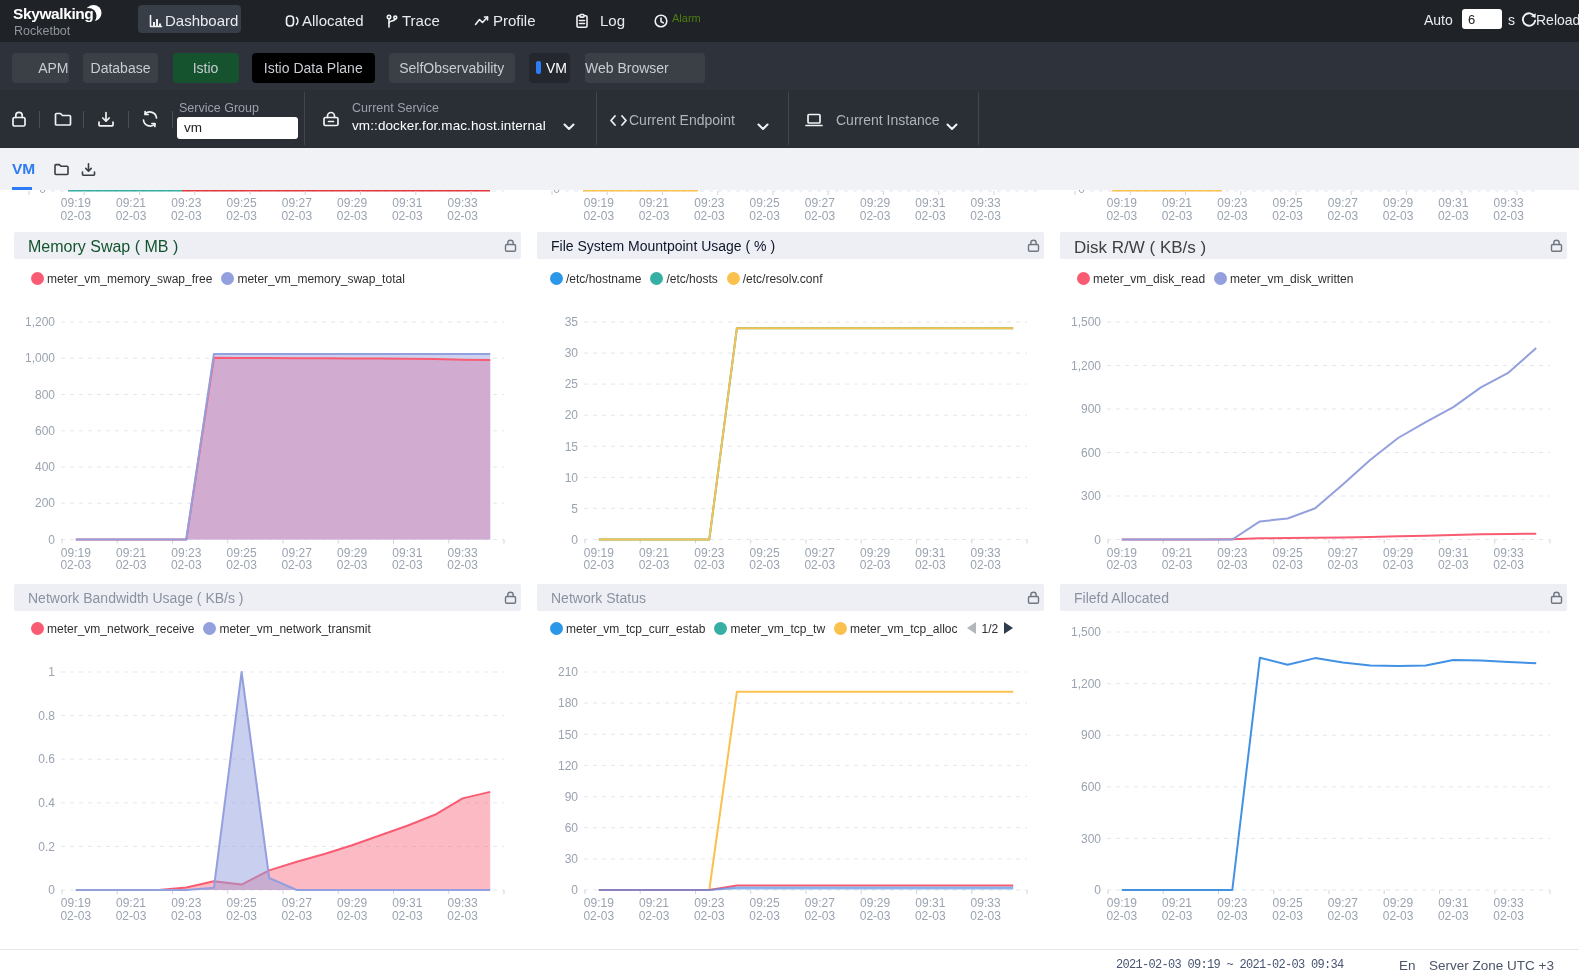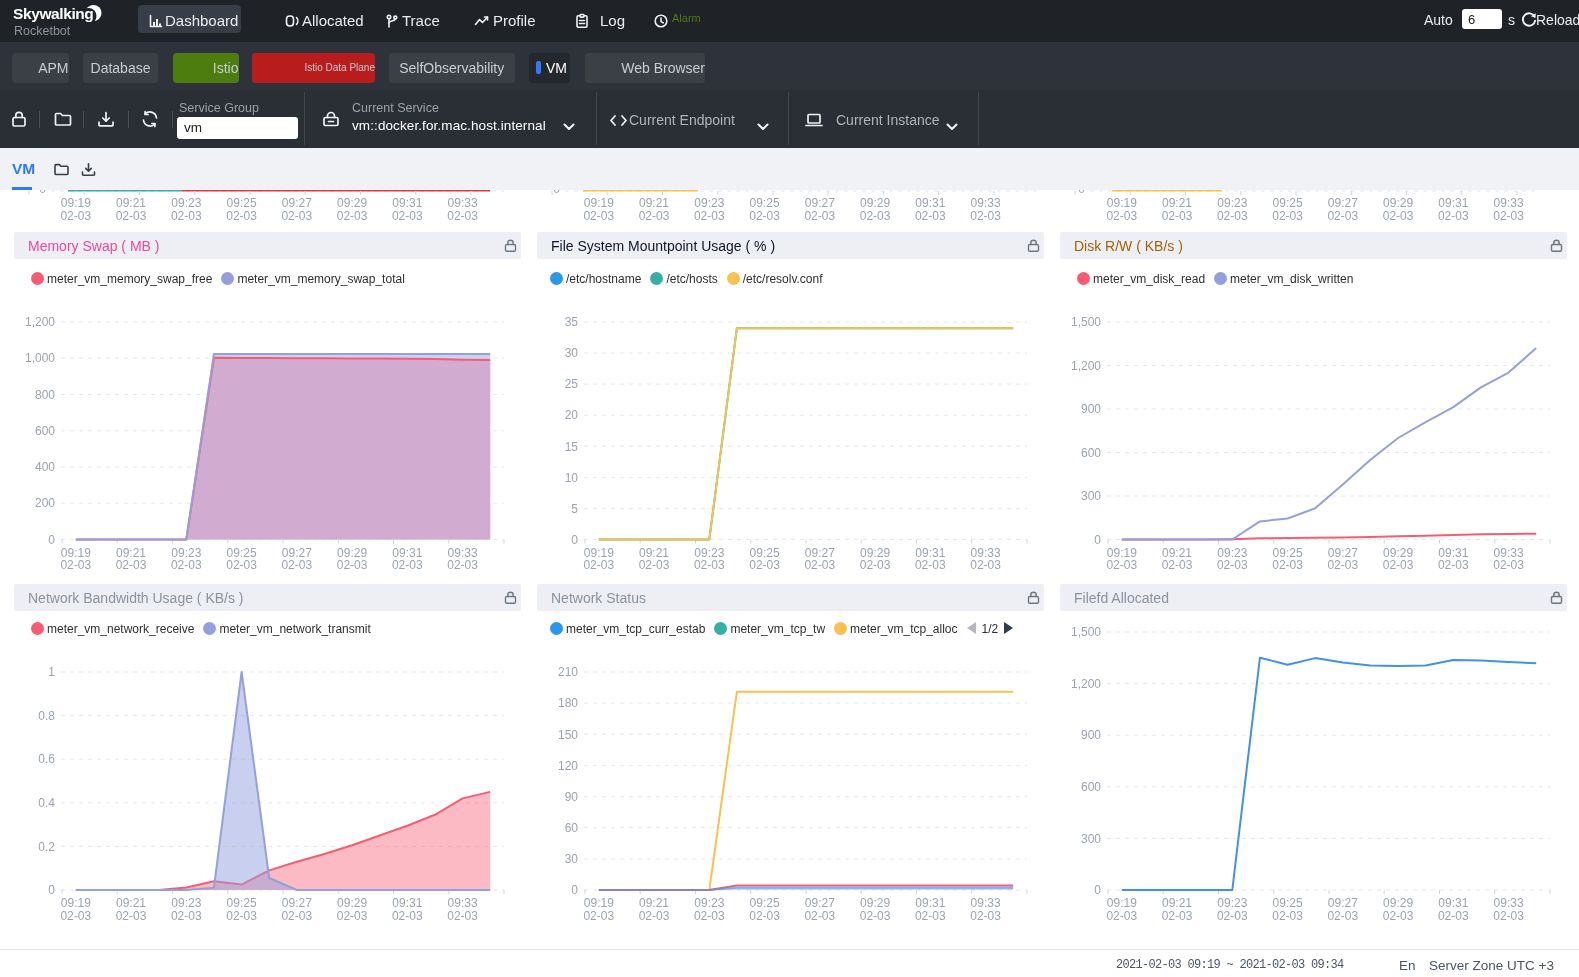--- a/index.html
+++ b/index.html
@@ -53,24 +53,24 @@
 <div style="position:absolute;left:1468px;top:12px;font-size:13px;color:#222">6</div>
 <div style="position:absolute;left:1508px;top:12px;font-size:14px;color:#e9ebee">s</div>
 <div style="position:absolute;left:1520px;top:11px"><svg width="17" height="17" viewBox="0 0 17 17" fill="none" stroke="#f0f1f3" stroke-width="1.9" stroke-linecap="round" stroke-linejoin="round">
       <path d="M14.6,5.6 A6.2,6.2 0 1 0 15.2,9.6"></path>
       <path d="M15.9,2.2 L15.2,6.8 L10.9,5.2 Z" fill="#f0f1f3" stroke="none"></path>
     </svg></div>
 <div style="position:absolute;left:1536px;top:12px;font-size:14px;color:#e9ebee">Reload</div>
 <div style="position:absolute;left:0;top:42px;width:1579px;height:48px;background:#2e333b"></div>
 <div style="position:absolute;left:11.5px;top:53px;width:57px;height:30px;background:#3a4046;border-radius:4px;color:#c8ccd3;font-size:14px;line-height:30px;text-align:right">APM</div>
 <div style="position:absolute;left:83px;top:53px;width:75px;height:30px;background:#3a4046;border-radius:4px;color:#c8ccd3;font-size:14px;line-height:30px;text-align:center">Database</div>
-<div style="position:absolute;left:172.5px;top:53px;width:66px;height:30px;background:#4d7c0f;border-radius:4px;color:#c8ccd3;font-size:14px;line-height:30px;text-align:right">Istio</div>
-<div style="position:absolute;left:251.5px;top:53px;width:123.5px;height:30px;background:#b91c1c;border-radius:4px;color:#c8ccd3;font-size:10px;line-height:30px;text-align:right">Istio Data Plane</div>
+<div style="position:absolute;left:172.5px;top:53px;width:66px;height:30px;background:#14532d;border-radius:4px;color:#c8ccd3;font-size:14px;line-height:30px;text-align:center">Istio</div>
+<div style="position:absolute;left:251.5px;top:53px;width:123.5px;height:30px;background:#000000;border-radius:4px;color:#c8ccd3;font-size:14px;line-height:30px;text-align:center">Istio Data Plane</div>
 <div style="position:absolute;left:388.5px;top:53px;width:126.5px;height:30px;background:#3a4046;border-radius:4px;color:#c8ccd3;font-size:14px;line-height:30px;text-align:center">SelfObservability</div>
-<div style="position:absolute;left:585px;top:53px;width:120px;height:30px;background:#3a4046;border-radius:4px;color:#c8ccd3;font-size:14px;line-height:30px;text-align:right">Web Browser</div>
+<div style="position:absolute;left:585px;top:53px;width:120px;height:30px;background:#3a4046;border-radius:4px;color:#c8ccd3;font-size:14px;line-height:30px;text-align:left">Web Browser</div>
 <div style="position:absolute;left:528.5px;top:53px;width:41.5px;height:30px;background:#24282e;border-radius:4px"></div>
 <div style="position:absolute;left:536px;top:61px;width:5px;height:13px;background:#2d7cf6;border-radius:2px"></div>
 <div style="position:absolute;left:546px;top:53px;width:25px;height:30px;color:#fff;font-size:14px;line-height:30px">VM</div>
 <div style="position:absolute;left:0;top:90px;width:1579px;height:58px;background:#2a2f36"></div>
 <div style="position:absolute;left:9px;top:109px"><svg width="20" height="20" viewBox="0 0 20 20" fill="none" stroke="#f0f1f3" stroke-width="1.7" stroke-linecap="round" stroke-linejoin="round">
       <rect x="4" y="8.5" width="12" height="8.5" rx="1.6"></rect>
       <path d="M6.8,8.5 V6.5 a3.2,3.2 0 0 1 6.4,0 V8.5"></path>
     </svg></div>
 <div style="position:absolute;left:53px;top:109px"><svg width="20" height="20" viewBox="0 0 20 20" fill="none" stroke="#f0f1f3" stroke-width="1.7" stroke-linecap="round" stroke-linejoin="round">
       <path d="M2.5,5.5 a1,1 0 0 1 1,-1 H7.5 L9.5,6.5 H16.5 a1,1 0 0 1 1,1 V15 a1,1 0 0 1 -1,1 H3.5 a1,1 0 0 1 -1,-1 Z"></path>
@@ -221,21 +221,21 @@
       <text x="282.8" y="29.7" text-anchor="middle" font-size="12" fill="#9aa3b0">02-03</text>
       <text x="338.1" y="17.2" text-anchor="middle" font-size="12" fill="#9aa3b0">09:29</text>
       <text x="338.1" y="29.7" text-anchor="middle" font-size="12" fill="#9aa3b0">02-03</text>
       <text x="393.3" y="17.2" text-anchor="middle" font-size="12" fill="#9aa3b0">09:31</text>
       <text x="393.3" y="29.7" text-anchor="middle" font-size="12" fill="#9aa3b0">02-03</text>
       <text x="448.6" y="17.2" text-anchor="middle" font-size="12" fill="#9aa3b0">09:33</text>
       <text x="448.6" y="29.7" text-anchor="middle" font-size="12" fill="#9aa3b0">02-03</text>
     </svg>
   </div>
 <div style="position:absolute;left:14px;top:232px;width:507px;height:27px;background:#edeff5;border-radius:2px"></div>
-<div style="position:absolute;left:28px;top:238px;font-size:14px;color:#ec4899">Memory Swap ( MB )</div>
+<div style="position:absolute;left:28px;top:238px;font-size:16px;color:#14532d">Memory Swap ( MB )</div>
 <svg style="position:absolute;left:503px;top:238px" width="15" height="15" viewBox="0 0 15 15" fill="none" stroke="#6f7682" stroke-width="1.4" stroke-linecap="round">
     <rect x="2.5" y="6.5" width="10" height="6.8" rx="1.2"></rect>
     <path d="M4.8,6.5 V5 a2.7,2.7 0 0 1 5.4,0 V6.5"></path>
   </svg>
 <div class="leg" style="left:31px;top:272px"><span class="item"><span class="dot" style="background:#f95c72"></span>meter_vm_memory_swap_free</span><span class="item"><span class="dot" style="background:#93a0dd"></span>meter_vm_memory_swap_total</span></div>
 <svg style="position:absolute;left:14px;top:259px" width="507" height="318" viewBox="0 0 507 318" font-family="Liberation Sans, sans-serif">
     <line x1="47" y1="63.0" x2="490" y2="63.0" stroke="#e4e7ed" stroke-width="1" stroke-dasharray="4 5"></line>
     <line x1="47" y1="99.2" x2="490" y2="99.2" stroke="#e4e7ed" stroke-width="1" stroke-dasharray="4 5"></line>
     <line x1="47" y1="135.5" x2="490" y2="135.5" stroke="#e4e7ed" stroke-width="1" stroke-dasharray="4 5"></line>
     <line x1="47" y1="171.8" x2="490" y2="171.8" stroke="#e4e7ed" stroke-width="1" stroke-dasharray="4 5"></line>
@@ -325,21 +325,21 @@
     <text x="338.1" y="297.7" text-anchor="middle" font-size="12" fill="#9aa3b0">09:29</text>
     <text x="338.1" y="309.7" text-anchor="middle" font-size="12" fill="#9aa3b0">02-03</text>
     <text x="393.3" y="297.7" text-anchor="middle" font-size="12" fill="#9aa3b0">09:31</text>
     <text x="393.3" y="309.7" text-anchor="middle" font-size="12" fill="#9aa3b0">02-03</text>
     <text x="448.6" y="297.7" text-anchor="middle" font-size="12" fill="#9aa3b0">09:33</text>
     <text x="448.6" y="309.7" text-anchor="middle" font-size="12" fill="#9aa3b0">02-03</text>
     <path d="M61.8,280.5 L89.4,280.5 L117.0,280.5 L144.7,280.5 L172.3,280.5 L199.9,69.2 L227.6,69.2 L255.2,69.2 L282.8,69.2 L310.4,69.2 L338.1,69.2 L365.7,69.2 L393.3,69.2 L420.9,69.2 L448.6,69.2 L476.2,69.2" fill="none" stroke="#36b0a4" stroke-width="2" stroke-linejoin="round"></path>
     <path d="M61.8,280.5 L89.4,280.5 L117.0,280.5 L144.7,280.5 L172.3,280.5 L199.9,69.2 L227.6,69.2 L255.2,69.2 L282.8,69.2 L310.4,69.2 L338.1,69.2 L365.7,69.2 L393.3,69.2 L420.9,69.2 L448.6,69.2 L476.2,69.2" fill="none" stroke="#fbc14e" stroke-width="1.9" stroke-linejoin="round"></path>
   </svg>
 <div style="position:absolute;left:1060px;top:232px;width:507px;height:27px;background:#edeff5;border-radius:2px"></div>
-<div style="position:absolute;left:1074px;top:238px;font-size:14px;color:#a16207">Disk R/W ( KB/s )</div>
+<div style="position:absolute;left:1074px;top:238px;font-size:17px;color:#404040">Disk R/W ( KB/s )</div>
 <svg style="position:absolute;left:1549px;top:238px" width="15" height="15" viewBox="0 0 15 15" fill="none" stroke="#6f7682" stroke-width="1.4" stroke-linecap="round">
     <rect x="2.5" y="6.5" width="10" height="6.8" rx="1.2"></rect>
     <path d="M4.8,6.5 V5 a2.7,2.7 0 0 1 5.4,0 V6.5"></path>
   </svg>
 <div class="leg" style="left:1077px;top:272px"><span class="item"><span class="dot" style="background:#f95c72"></span>meter_vm_disk_read</span><span class="item"><span class="dot" style="background:#93a0dd"></span>meter_vm_disk_written</span></div>
 <svg style="position:absolute;left:1060px;top:259px" width="507" height="318" viewBox="0 0 507 318" font-family="Liberation Sans, sans-serif">
     <line x1="47" y1="63.0" x2="490" y2="63.0" stroke="#e4e7ed" stroke-width="1" stroke-dasharray="4 5"></line>
     <line x1="47" y1="106.5" x2="490" y2="106.5" stroke="#e4e7ed" stroke-width="1" stroke-dasharray="4 5"></line>
     <line x1="47" y1="150.0" x2="490" y2="150.0" stroke="#e4e7ed" stroke-width="1" stroke-dasharray="4 5"></line>
     <line x1="47" y1="193.5" x2="490" y2="193.5" stroke="#e4e7ed" stroke-width="1" stroke-dasharray="4 5"></line>

